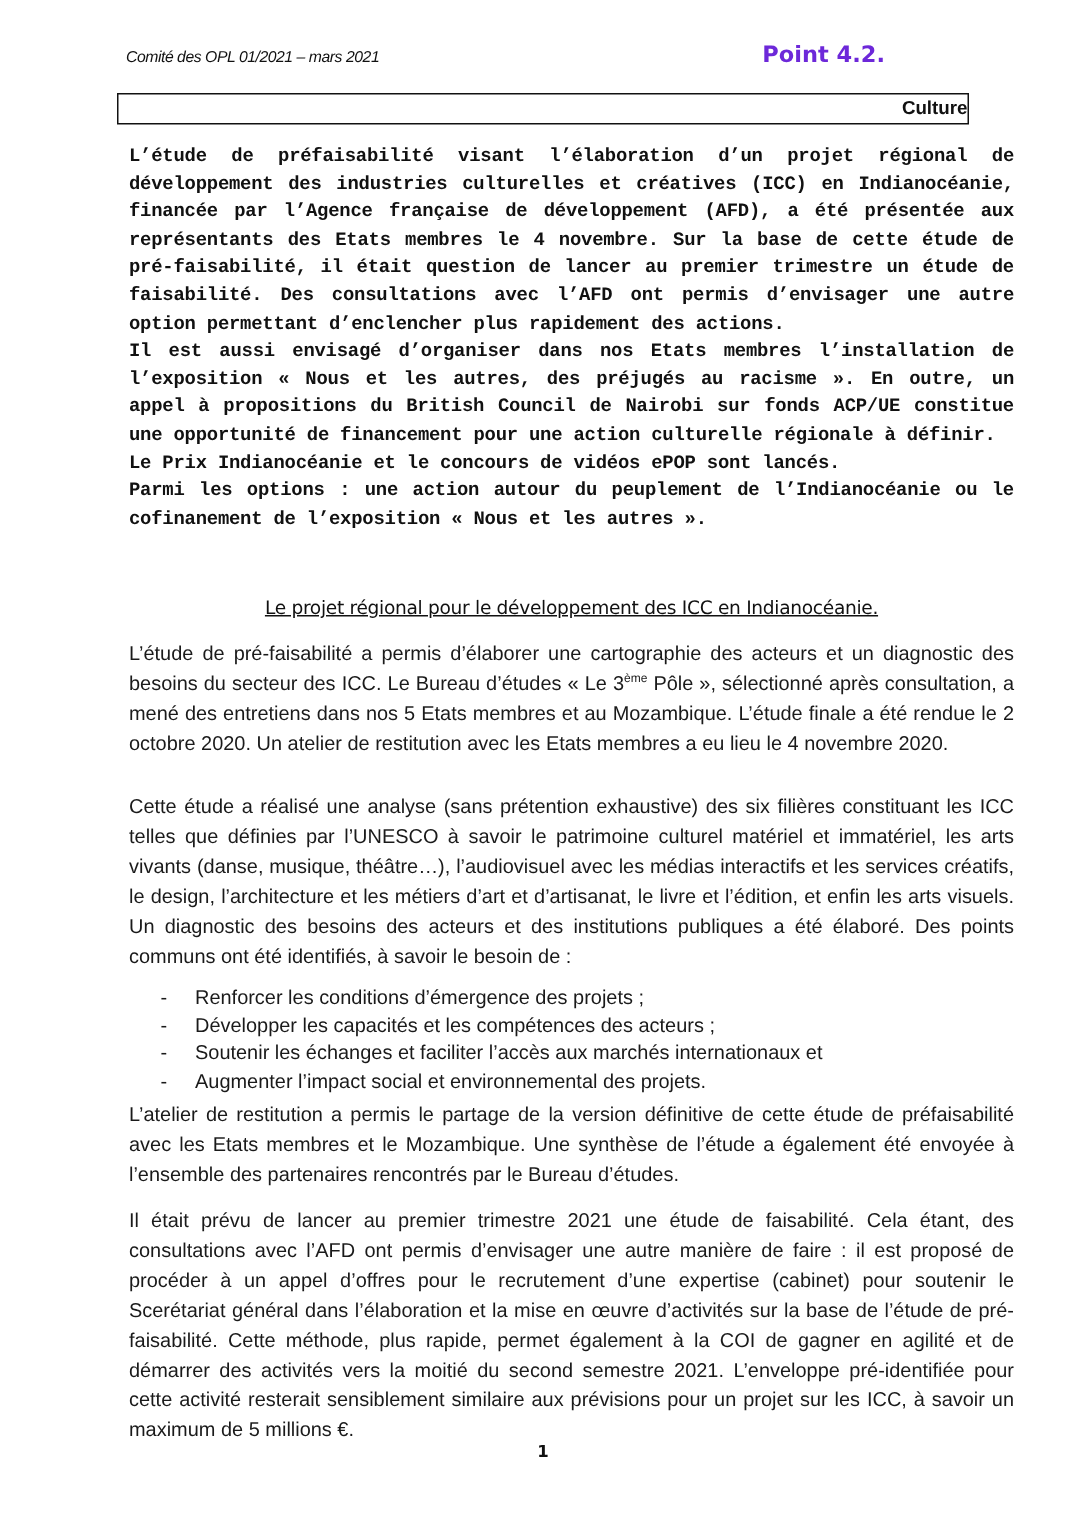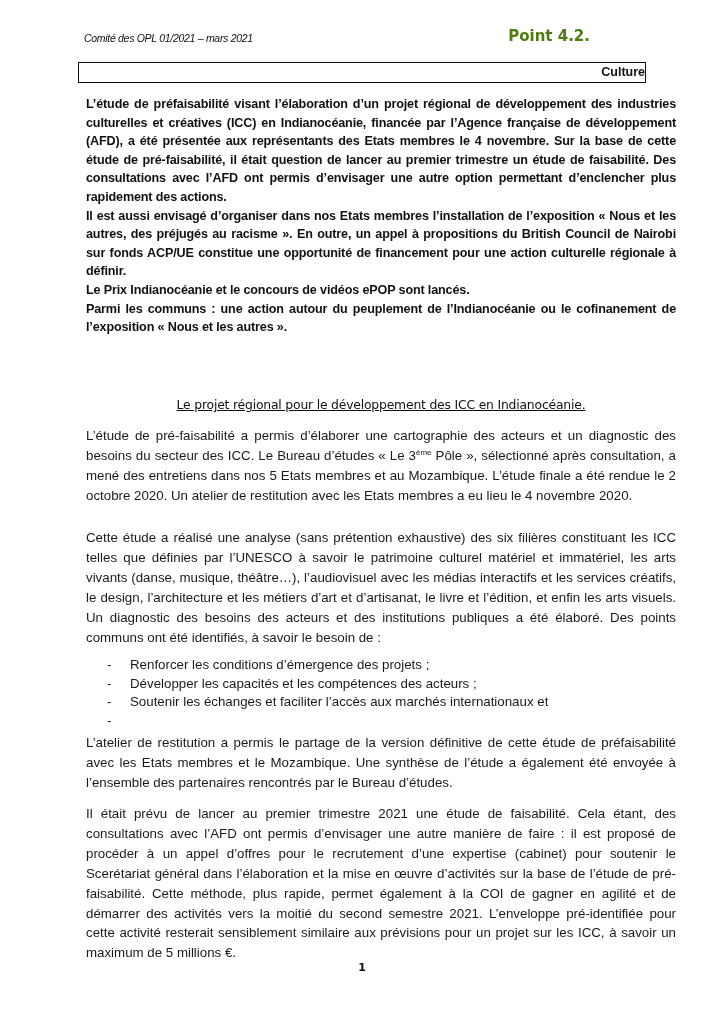--- a/index.html
+++ b/index.html
@@ -6,31 +6,31 @@
     body { width: 724px; height: 1024px; position: relative; overflow: hidden; color: #111; }
     .page { position: absolute; left: 0; top: 0; width: 640px; height: 1024px; }
     .hdr-left {
       position: absolute; left: 84px; top: 32px;
       font-family: "Liberation Sans", sans-serif; font-style: italic;
       font-size: 10.5px; letter-spacing: -0.3px; color: #111;
     }
     .hdr-right {
       position: absolute; right: 50px; top: 27px;
       font-family: "DejaVu Sans", sans-serif; font-weight: bold;
-      font-size: 15px; color: #4d7c0f;
+      font-size: 15px; color: #6d28d9;
     }
     .title-box {
       position: absolute; left: 78px; top: 62px; width: 566px; height: 19px;
       border: 1.5px solid #111; text-align: right;
       font-family: "Liberation Sans", sans-serif; font-weight: bold;
       font-size: 12.5px; line-height: 19px;
     }
     .summary {
       position: absolute; left: 86px; top: 95px; width: 590px;
-      font-family: Liberation Sans, sans-serif; font-weight: bold;
+      font-family: Liberation Mono, monospace; font-weight: bold;
       font-size: 12.6px; line-height: 18.6px; text-align: justify;
       letter-spacing: -0.15px;
     }
     .summary p { margin: 0; }
     .section-title {
       position: absolute; left: 86px; top: 397px; width: 590px;
       font-family: "DejaVu Sans", sans-serif;
       font-size: 12.4px; text-decoration: underline; letter-spacing: -0.2px; text-align: center;
     }
     .body-text {
@@ -64,38 +64,38 @@
 <div class="page">
   <div class="hdr-left">Comité des OPL 01/2021 – mars 2021</div>
   <div class="hdr-right">Point 4.2.</div>
 
   <div class="title-box">Culture</div>
 
   <div class="summary">
     <p>L’étude de préfaisabilité visant l’élaboration d’un projet régional de développement des industries culturelles et créatives (ICC) en Indianocéanie, financée par l’Agence française de développement (AFD), a été présentée aux représentants des Etats membres le 4 novembre. Sur la base de cette étude de pré-faisabilité, il était question de lancer au premier trimestre un étude de faisabilité. Des consultations avec l’AFD ont permis d’envisager une autre option permettant d’enclencher plus rapidement des actions.</p>
     <p>Il est aussi envisagé d’organiser dans nos Etats membres l’installation de l’exposition « Nous et les autres, des préjugés au racisme ». En outre, un appel à propositions du British Council de Nairobi sur fonds ACP/UE constitue une opportunité de financement pour une action culturelle régionale à définir.</p>
     <p>Le Prix Indianocéanie et le concours de vidéos ePOP sont lancés.</p>
-    <p>Parmi les communs : une action autour du peuplement de l’Indianocéanie ou le cofinanement de l’exposition « Nous et les autres ».</p>
+    <p>Parmi les options : une action autour du peuplement de l’Indianocéanie ou le cofinanement de l’exposition « Nous et les autres ».</p>
   </div>
 
   <div class="section-title">Le projet régional pour le développement des ICC en Indianocéanie.</div>
 
   <div class="body-text p1">
     <p><span>L’étude de pré-faisabilité a permis d’élaborer une cartographie des acteurs et un diagnostic des besoins du secteur des ICC. Le Bureau d’études « Le 3</span><sup>ème</sup><span> Pôle », sélectionné après consultation, a mené des entretiens dans nos 5 Etats membres et au Mozambique. L’étude finale a été rendue le 2 octobre 2020. Un atelier de restitution avec les Etats membres a eu lieu le 4 novembre 2020.</span></p>
   </div>
 
   <div class="body-text p2">
     <p>Cette étude a réalisé une analyse (sans prétention exhaustive) des six filières constituant les ICC telles que définies par l’UNESCO à savoir le patrimoine culturel matériel et immatériel, les arts vivants (danse, musique, théâtre…), l’audiovisuel avec les médias interactifs et les services créatifs, le design, l’architecture et les métiers d’art et d’artisanat, le livre et l’édition, et enfin les arts visuels. Un diagnostic des besoins des acteurs et des institutions publiques a été élaboré. Des points communs ont été identifiés, à savoir le besoin de :</p>
   </div>
 
   <ul class="list">
     <li><span class="dash">-</span><span>Renforcer les conditions d’émergence des projets ;</span></li>
     <li><span class="dash">-</span><span>Développer les capacités et les compétences des acteurs ;</span></li>
     <li><span class="dash">-</span><span>Soutenir les échanges et faciliter l’accès aux marchés internationaux  et</span></li>
-    <li><span class="dash">-</span></li>
+    <li><span class="dash">-</span><span>Augmenter l’impact social et environnemental des projets.</span></li>
   </ul>
 
   <div class="body-text p3">
     <p>L’atelier de restitution a permis le partage de la version définitive de cette étude de préfaisabilité avec les Etats membres et le Mozambique. Une synthèse de l’étude a également été envoyée à l’ensemble des partenaires rencontrés par le Bureau d’études.</p>
   </div>
 
   <div class="body-text p4">
     <p>Il était prévu de lancer au premier trimestre 2021 une étude de faisabilité. Cela étant, des consultations avec l’AFD ont permis d’envisager une autre manière de faire : il est proposé de procéder à un appel d’offres pour le recrutement d’une expertise (cabinet) pour soutenir le Scerétariat général dans l’élaboration et la mise en œuvre d’activités sur la base de l’étude de pré-faisabilité. Cette méthode, plus rapide, permet également à la COI de gagner en agilité et de démarrer des activités vers la moitié du second semestre 2021. L’enveloppe pré-identifiée pour cette activité resterait sensiblement similaire aux prévisions pour un projet sur les ICC, à savoir un maximum de 5 millions €.</p>
   </div>
 

